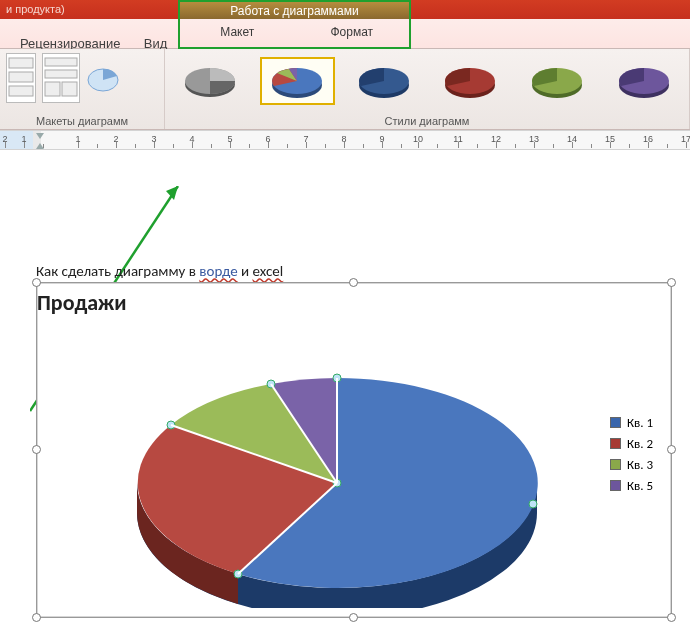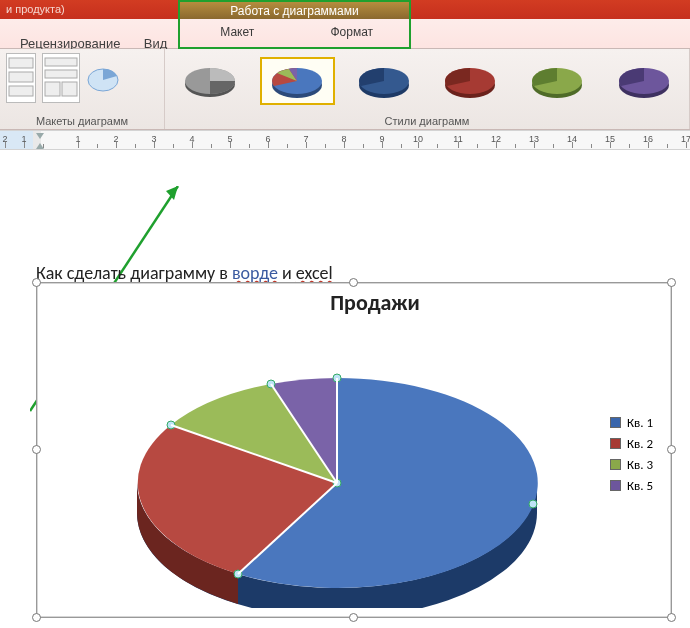--- a/index.html
+++ b/index.html
@@ -133,41 +133,41 @@
     background: #fff;
     position: absolute;
     left: 0; right: 0;
     top: 156px;
     bottom: 0;
   }
   .caption {
     position: absolute;
     left: 36px; top: 106px;
     font-family: Calibri, sans-serif;
-    font-size: 18px;
+    font-size: 15px;
     color: #222;
   }
   .caption .b { color: #3a5aa0; }
   .caption .u { text-decoration: underline wavy #c0392b; text-decoration-skip-ink: none;}
   .chartframe {
     position: absolute;
     left: 36px; top: 126px;
     width: 636px; height: 336px;
     background: #fff;
     border: 1px solid #999;
     box-shadow: 0 0 0 1px #d6d6d6 inset;
   }
   .chart-handle {
     position:absolute; width:9px; height:9px;
     border:1px solid #777; background:#fff; border-radius:50%;
   }
   .chart-title {
     position:absolute; top:6px; left:0; right:0;
-    text-align:center; font-family: Calibri, sans-serif;
-    font-size: 22px; font-weight: bold; color:#222;margin-left:42px;
+    text-align:left; font-family: Calibri, sans-serif;
+    font-size: 22px; font-weight: bold; color:#222;
   }
   .legend {
     position:absolute;
     right: 18px; top: 132px;
     font-family: Calibri, sans-serif;
     font-size: 13px;
   }
   .legend-item { display:flex; align-items:center; gap:6px; margin-bottom:6px;text-align:right; }
   .swatch { width:11px; height:11px; border:1px solid #666; }
   .pie-wrap {

